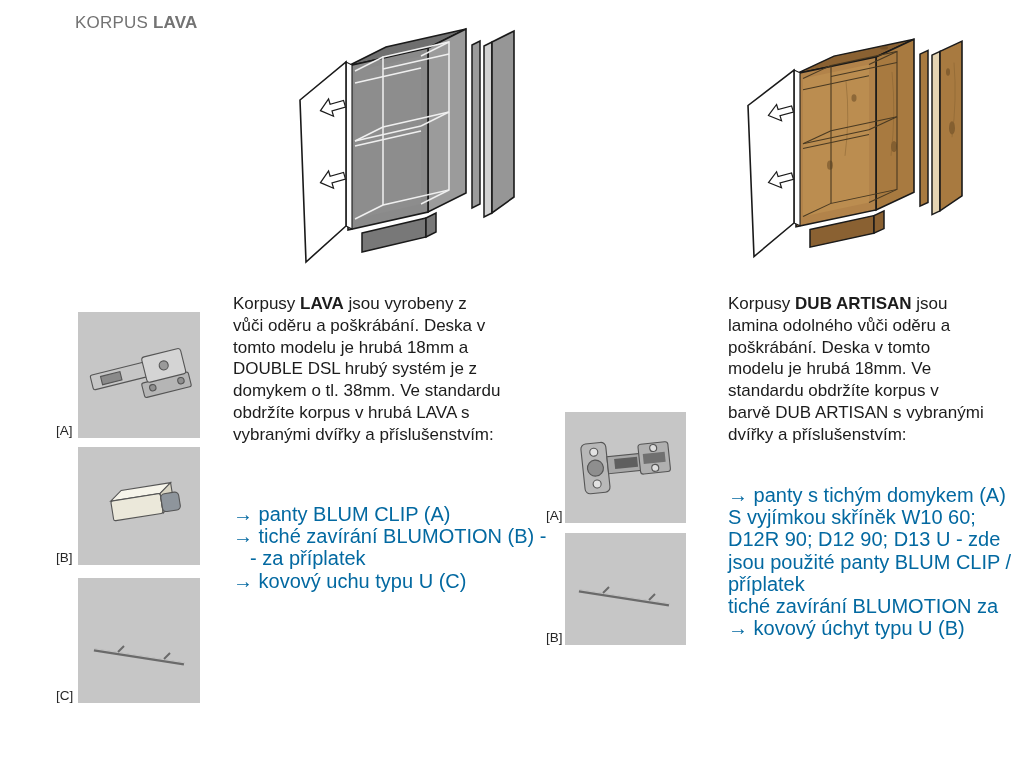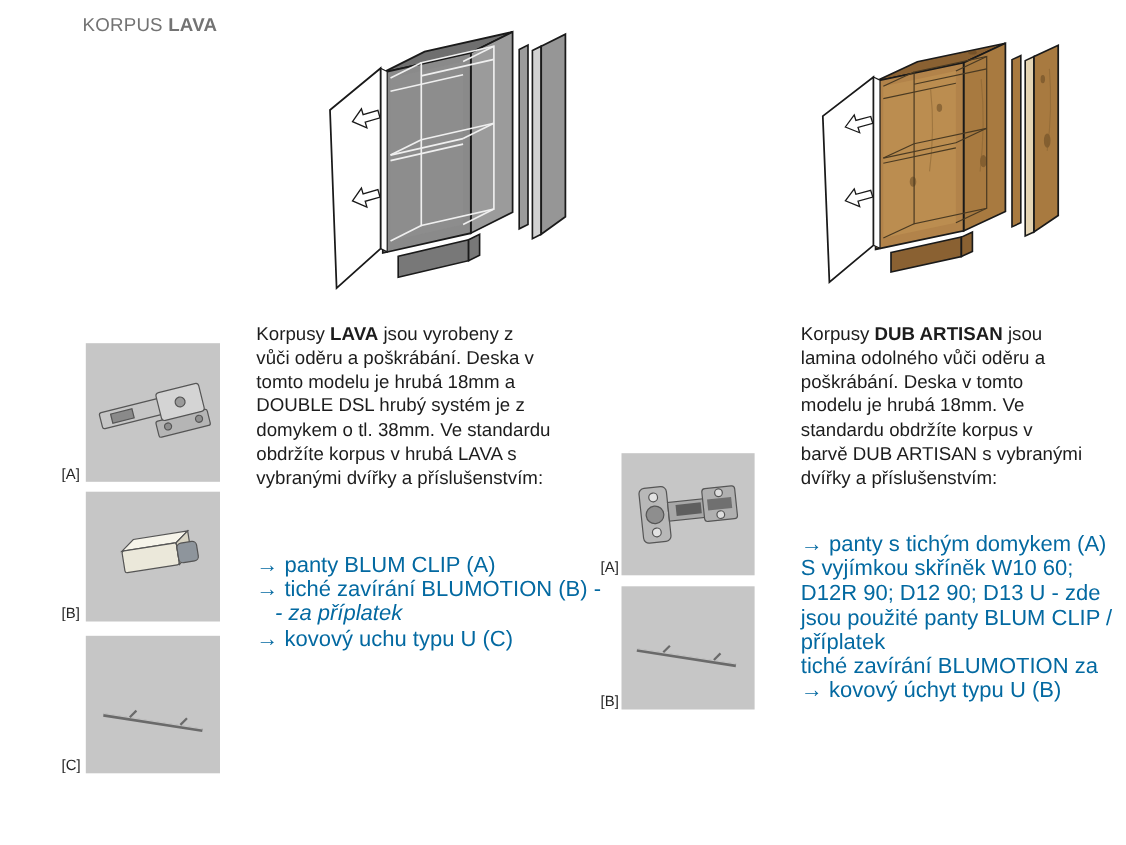--- a/index.html
+++ b/index.html
@@ -3,21 +3,21 @@
 <meta charset="utf-8">
 <style>
   html,body{margin:0;padding:0;background:#fff;}
   #page{position:relative;width:1024px;height:768px;background:#ffffff;overflow:hidden;
         font-family:"Liberation Sans", sans-serif;color:#1c1c1c;}
   .section-title{position:absolute;font-size:17px;letter-spacing:.2px;color:#737373;white-space:nowrap;}
   .section-title .b{font-weight:bold;}
   .textblock{position:absolute;font-size:17px;line-height:21.8px;white-space:nowrap;color:#1c1c1c;}
   .textblock .b{font-weight:bold;}
   .bullets{position:absolute;font-size:20px;line-height:22.2px;white-space:nowrap;color:#0369a1;}
-  .bullets .indent{padding-left:17px;font-style:italic;}
+  .bullets .indent{padding-left:17px;}
   .hw-box{position:absolute;background:#c6c6c6;}
   .hw-box svg{display:block;width:100%;height:100%;}
   .hw-label{position:absolute;font-size:13.5px;color:#262626;white-space:nowrap;}
   .cab{position:absolute;}
   
   .g-top{fill:#6f6f6f;stroke:#1a1a1a;stroke-width:1.6;}
   .g-side{fill:#9b9b9b;stroke:#1a1a1a;stroke-width:1.6;}
   .g-front{fill:#8a8a8a;stroke:#1a1a1a;stroke-width:1.6;}
   .g-inner{fill:#8d8d8d;}
   .g-line{stroke:#efefef;stroke-width:1.5;fill:none;}

